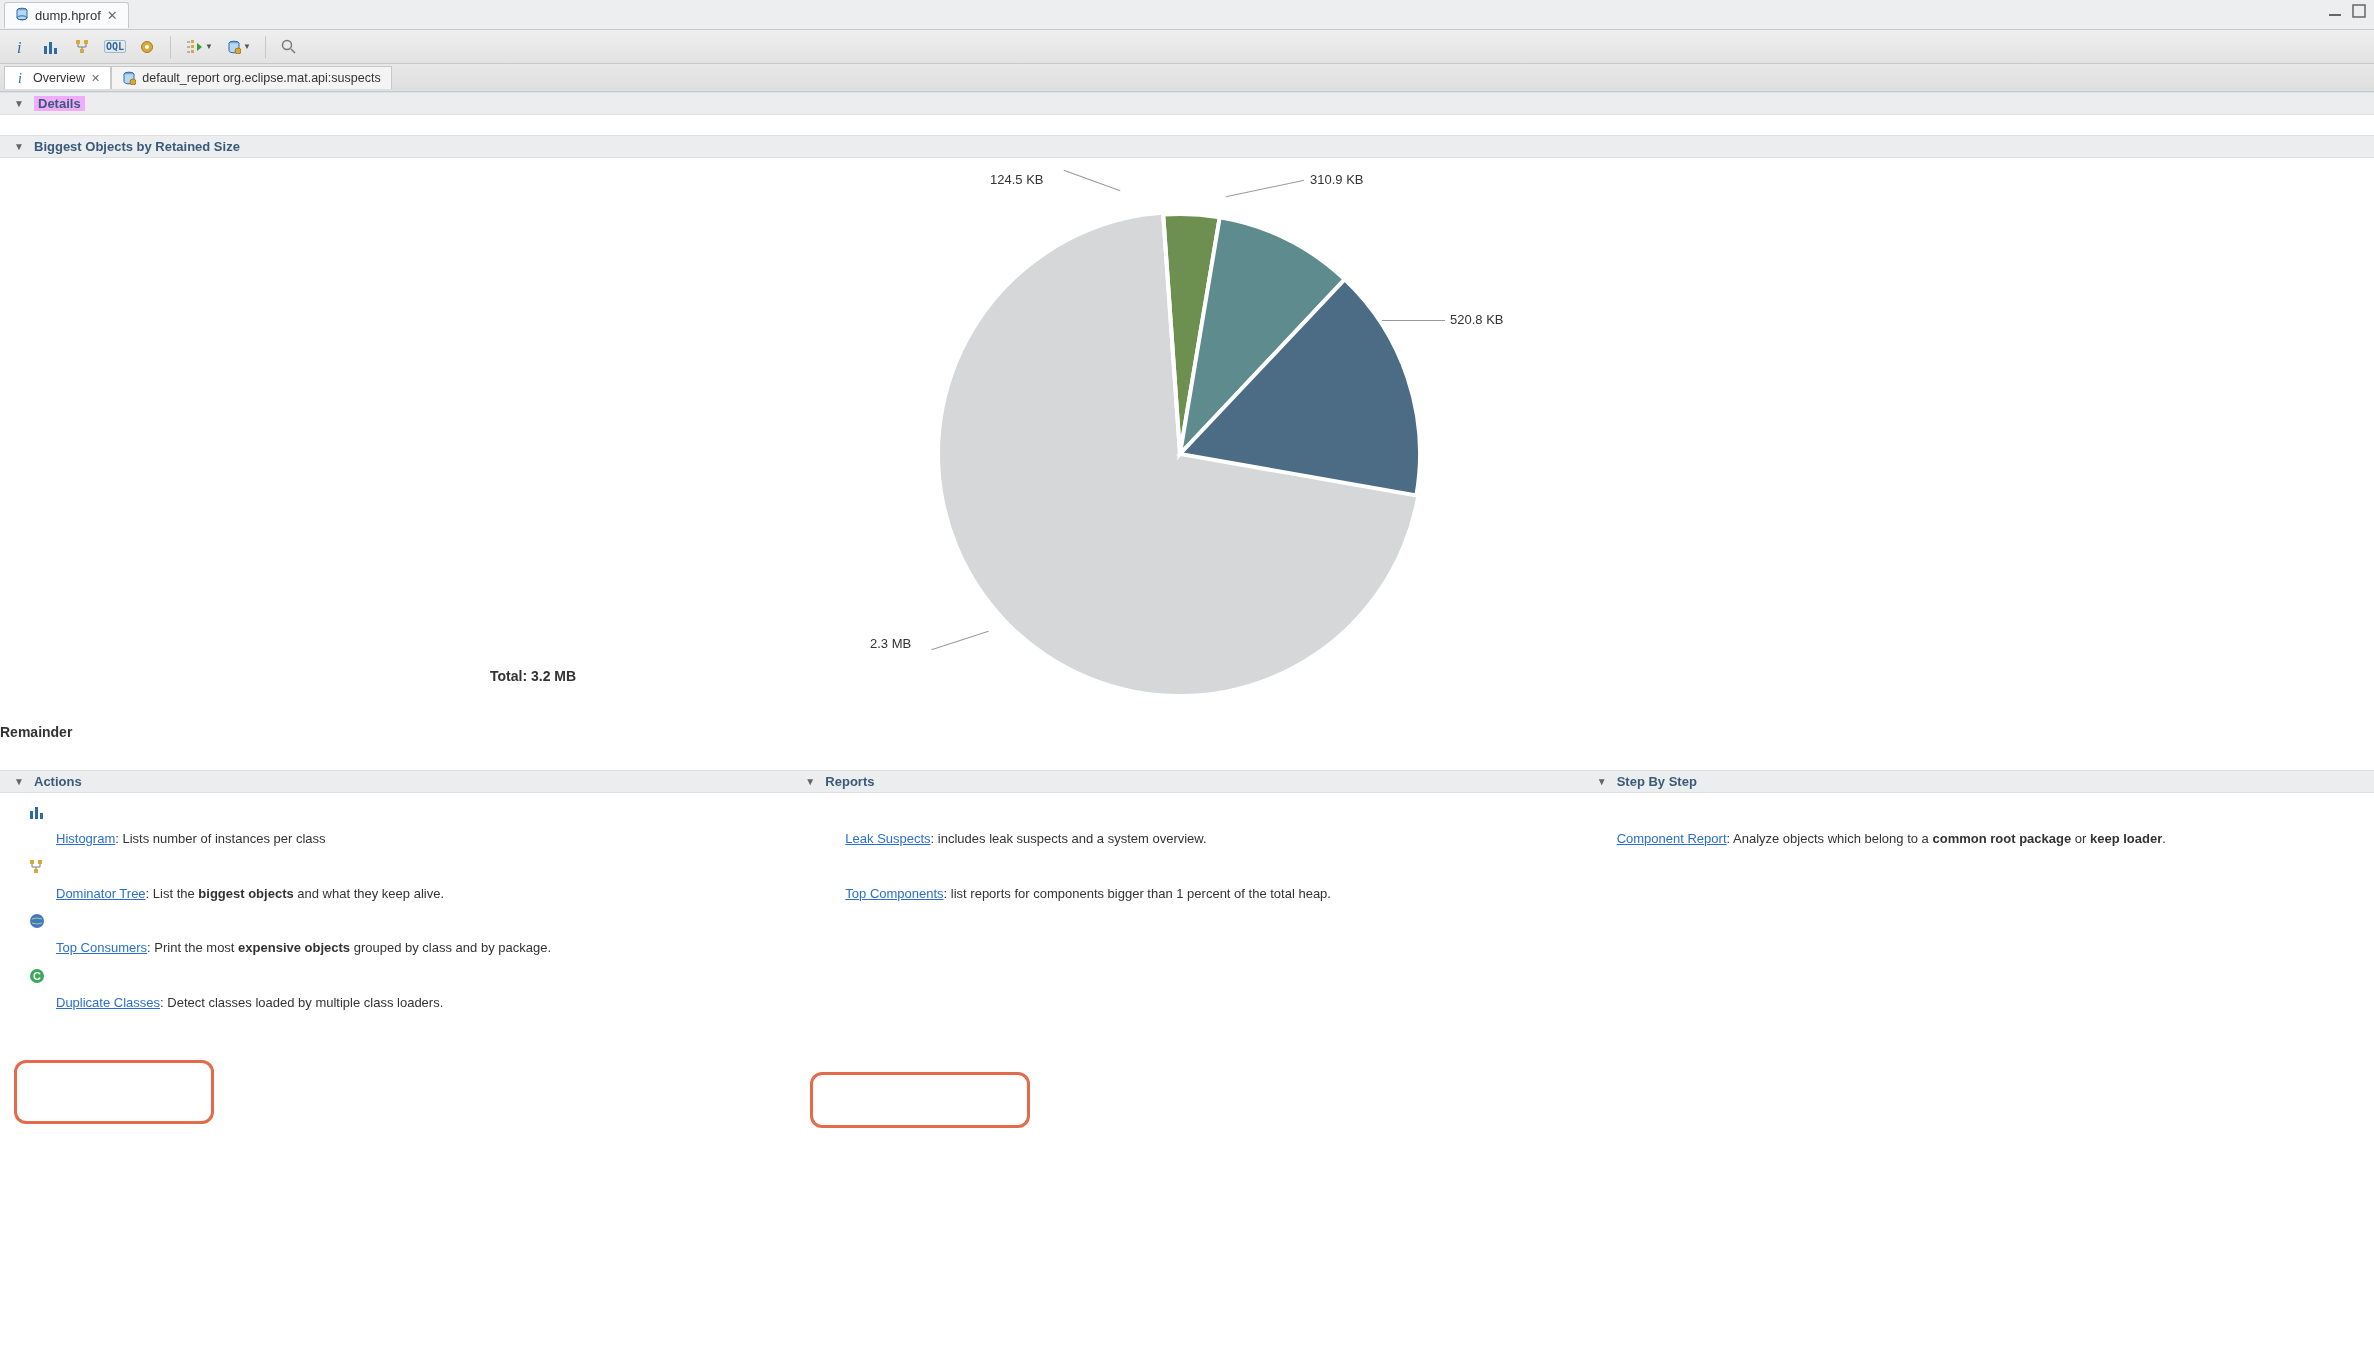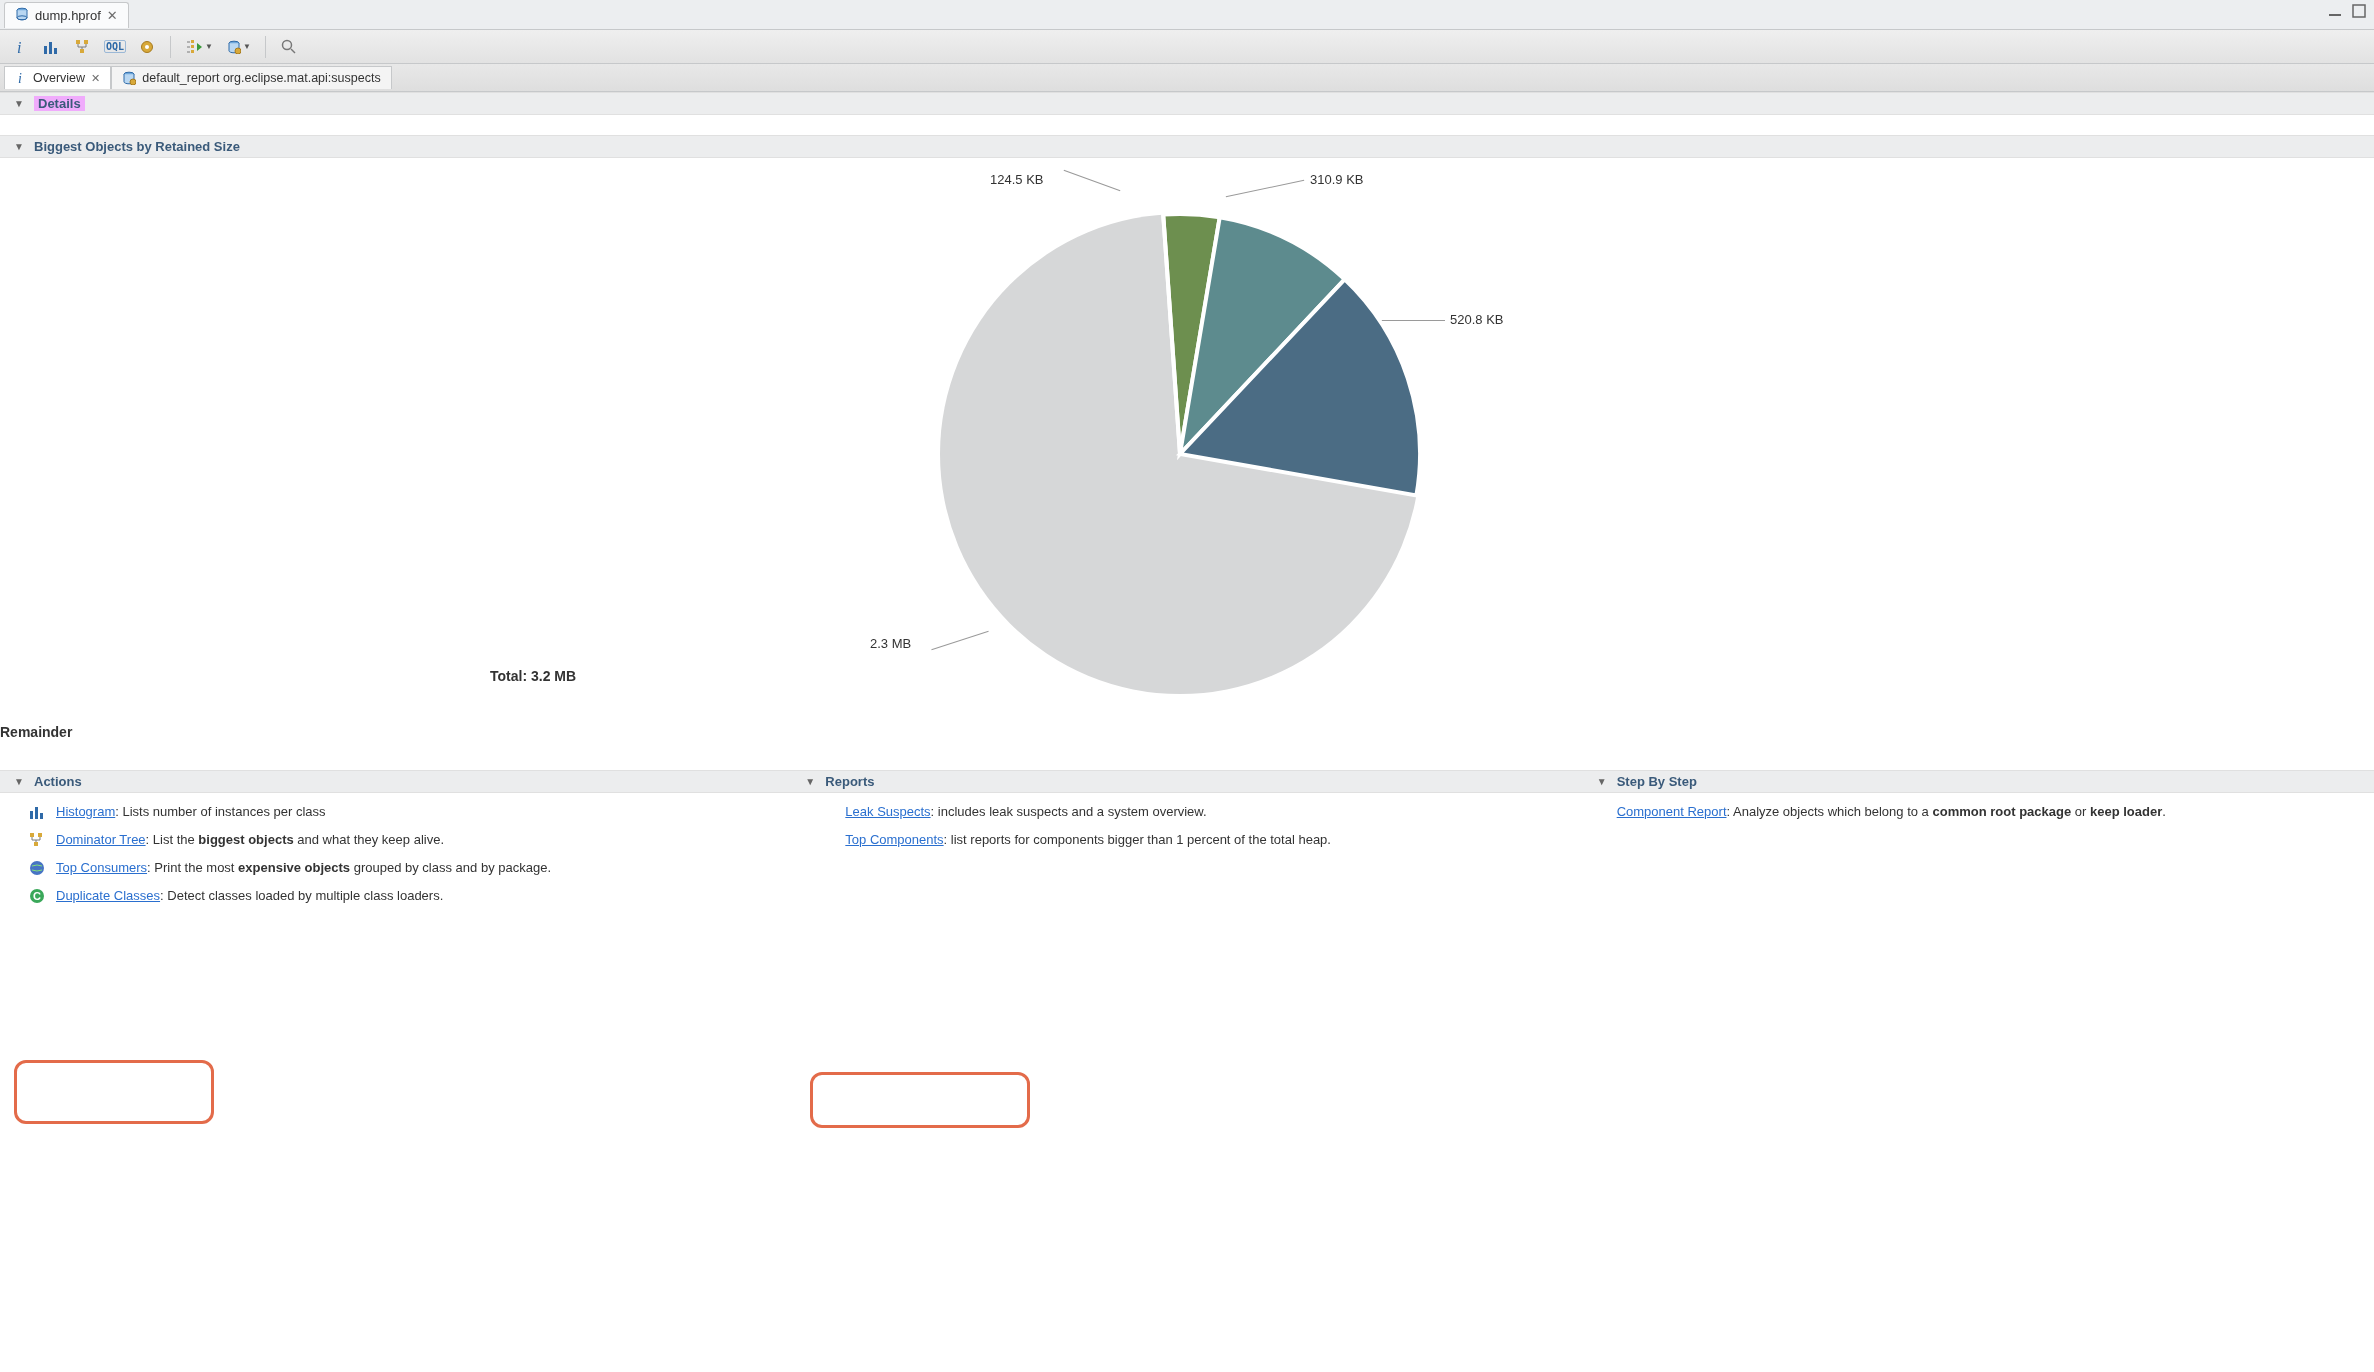--- a/index.html
+++ b/index.html
@@ -153,21 +153,21 @@
   .action-list { padding:4px 14px 0 28px; }
   .action-item {
     display:flex;
     align-items:flex-start;
     gap:10px;
     margin-bottom:10px;
     line-height:1.35;
   }
   .action-item .ai-icon { flex:0 0 18px; height:18px; display:flex; align-items:center; justify-content:center; }
   .action-item a { color:#2a6fcf; text-decoration:underline; font-weight:400; }
-  .action-item .ai-text { flex:1; }
+  .action-item .ai-text { flex:1;margin-top:27px; }
   .action-item b { font-weight:700; }
 
   
   .annot {
     position:absolute;
     border:3px solid #e36b4a;
     border-radius:12px;
     pointer-events:none;
     z-index:50;
   }

